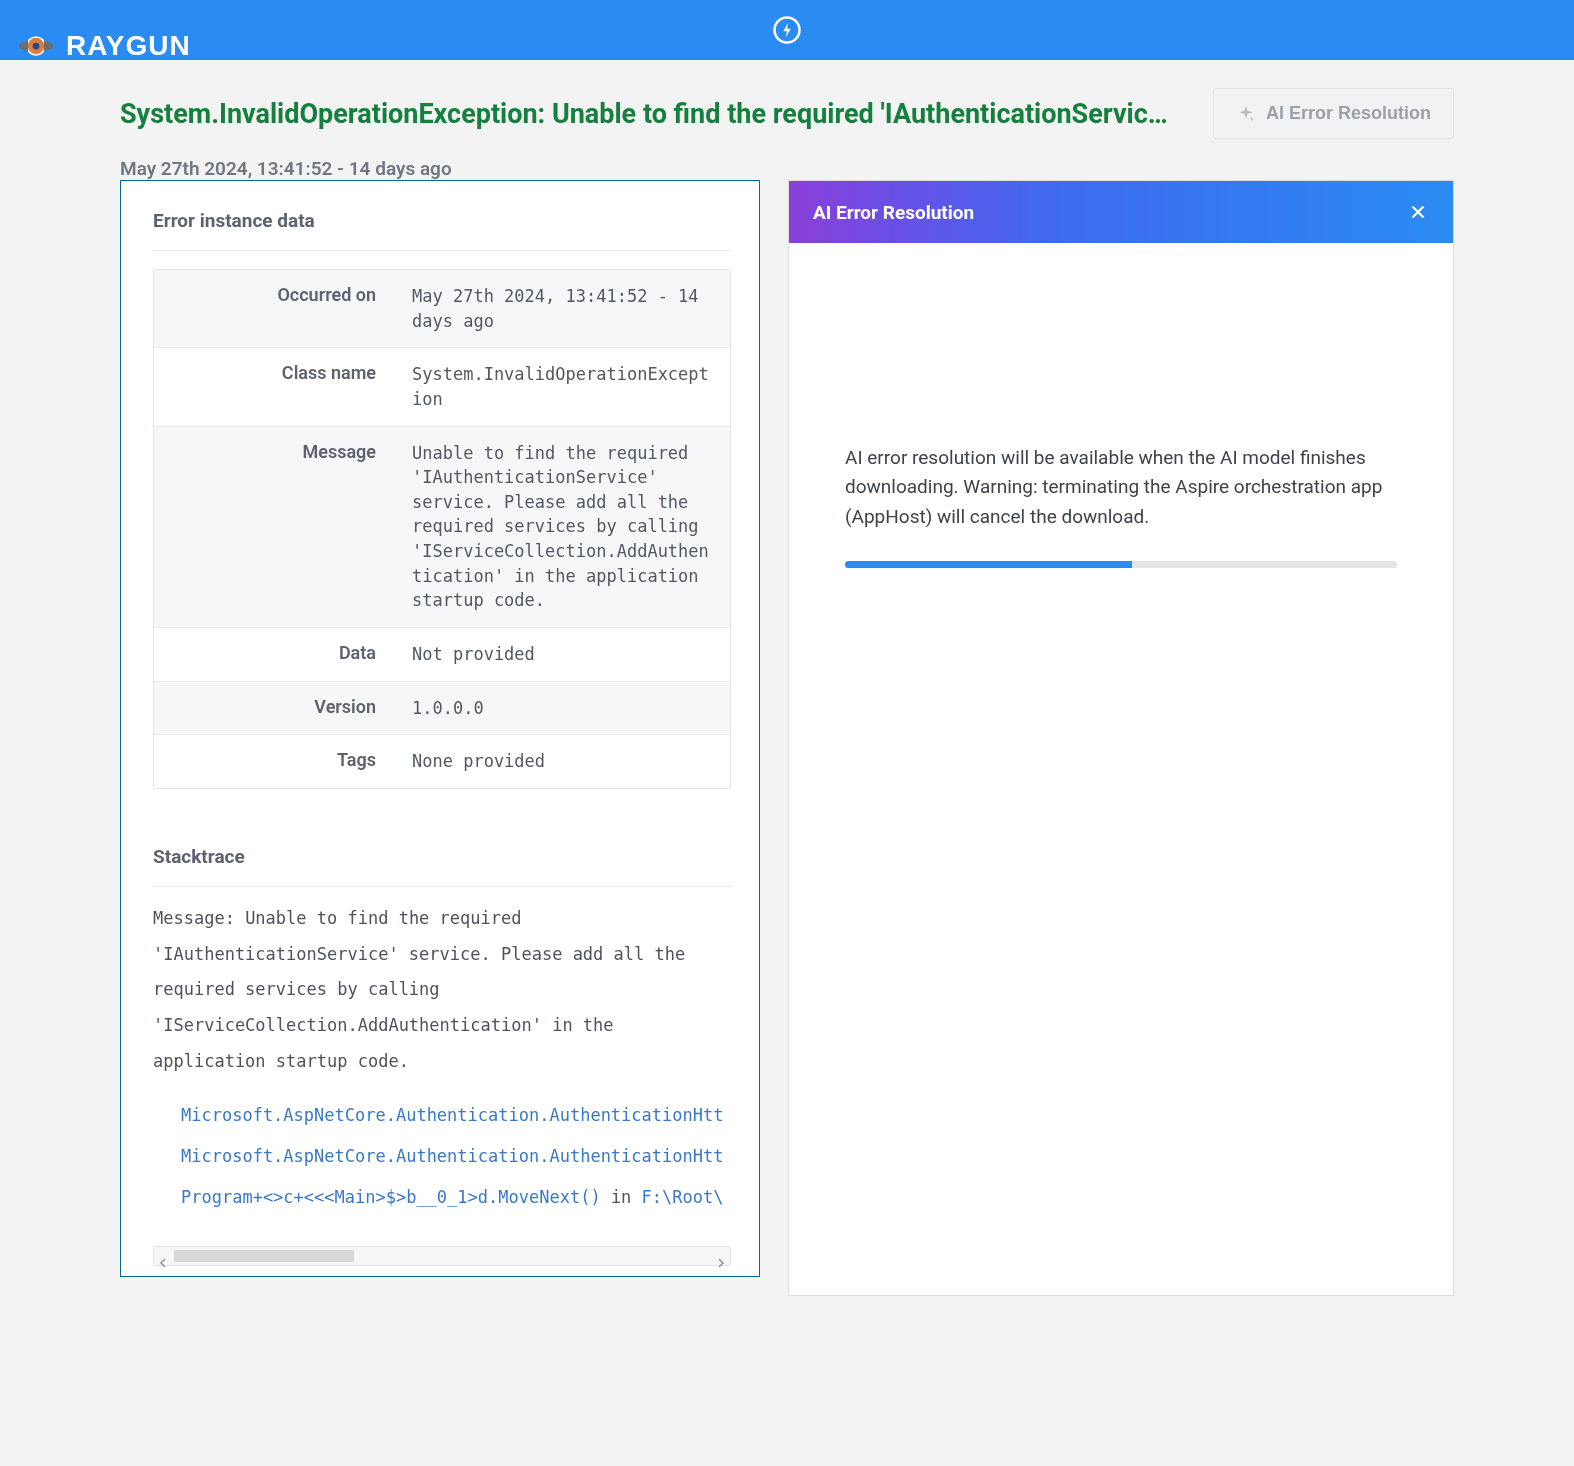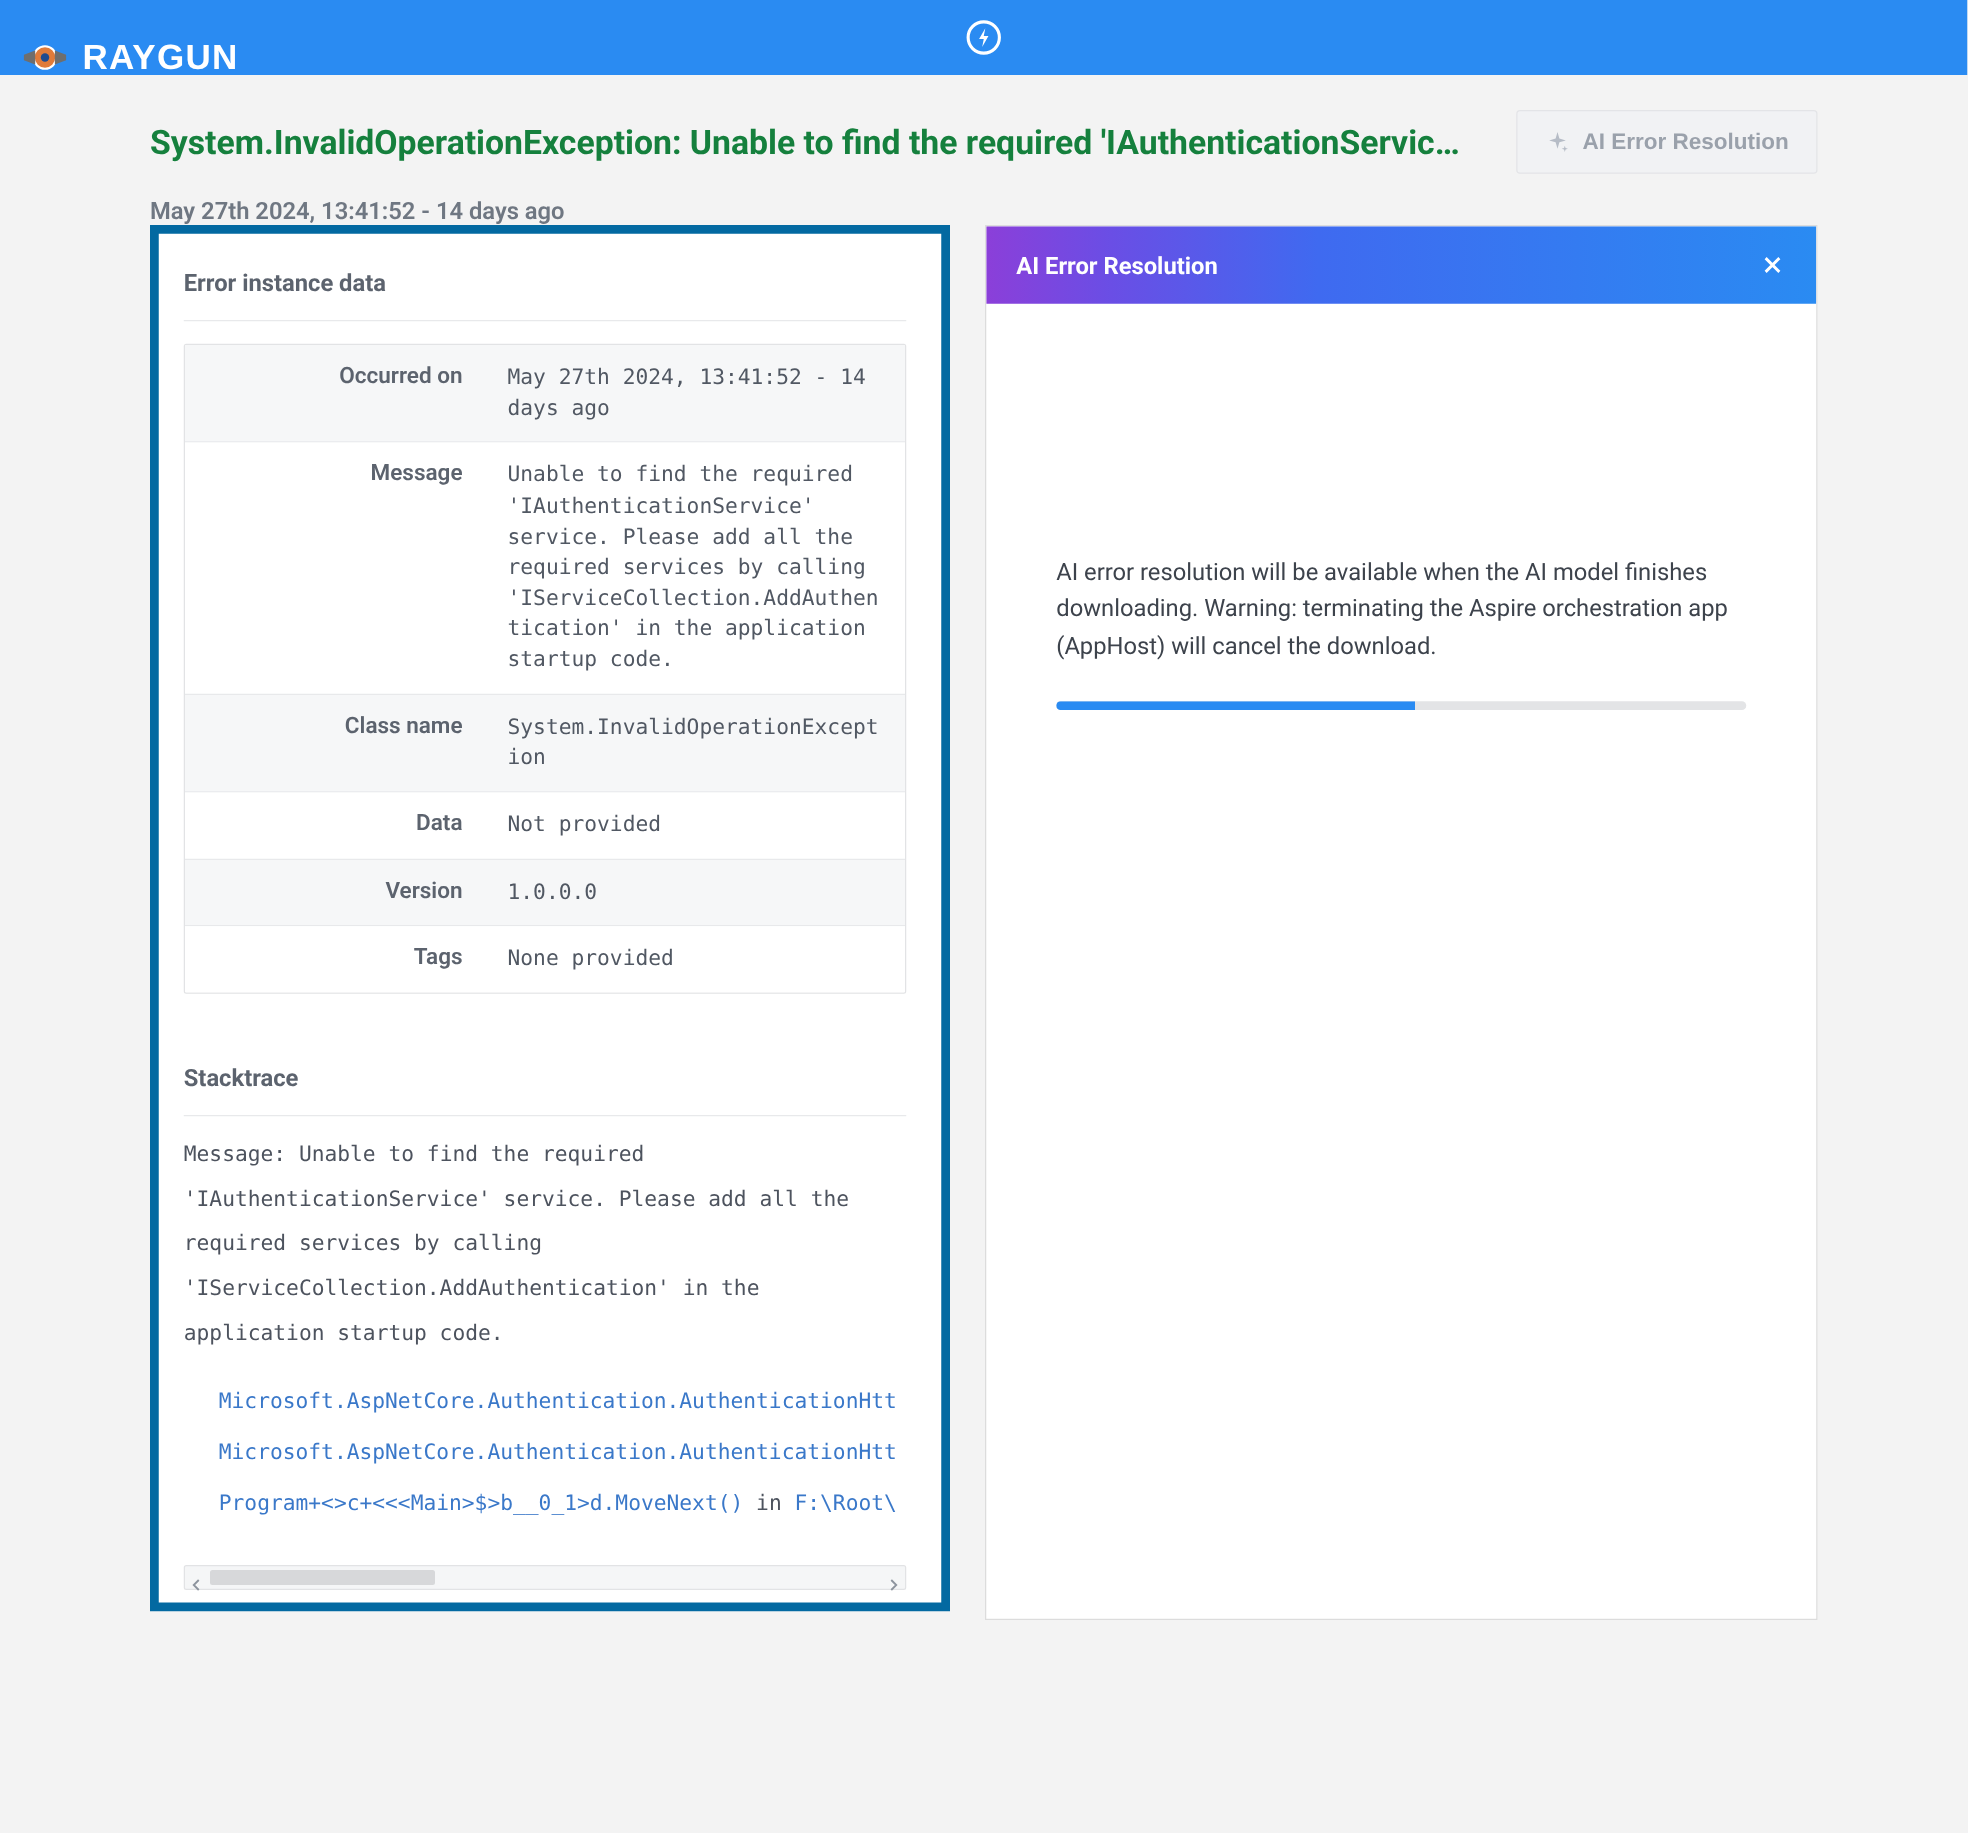--- a/index.html
+++ b/index.html
@@ -120,22 +120,22 @@
   .columns {
     display: flex;
     gap: 28px;
     align-items: flex-start;
   }
 
   
   .left-panel {
     flex: 0 0 640px;
     background: #fff;
-    border: 7px solid #0369a1;
-    padding: 28px 28px 10px 20px;
+    border: 1px solid #0369a1;
+    padding: 28px 28px 10px 32px;
     min-height: 1060px;
     position: relative;
   }
   .section-title {
     font-size: 19px;
     font-weight: 700;
     color: #5c636e;
     padding-bottom: 18px;
     border-bottom: 1px solid #e8e9eb;
   }
@@ -328,26 +328,26 @@
     <div class="left-panel">
 
       <div class="section-title">Error instance data</div>
 
       <div class="kv-table">
         <div class="kv-row">
           <div class="kv-label">Occurred on</div>
           <div class="kv-value">May 27th 2024, 13:41:52 - 14 days ago</div>
         </div>
         <div class="kv-row">
+          <div class="kv-label">Class name</div>
+          <div class="kv-value">System.InvalidOperationException</div>
+        </div>
+        <div class="kv-row">
           <div class="kv-label">Message</div>
           <div class="kv-value">Unable to find the required 'IAuthenticationService' service. Please add all the required services by calling 'IServiceCollection.AddAuthentication' in the application startup code.</div>
-        </div>
-        <div class="kv-row">
-          <div class="kv-label">Class name</div>
-          <div class="kv-value">System.InvalidOperationException</div>
         </div>
         <div class="kv-row">
           <div class="kv-label">Data</div>
           <div class="kv-value">Not provided</div>
         </div>
         <div class="kv-row">
           <div class="kv-label">Version</div>
           <div class="kv-value">1.0.0.0</div>
         </div>
         <div class="kv-row">

